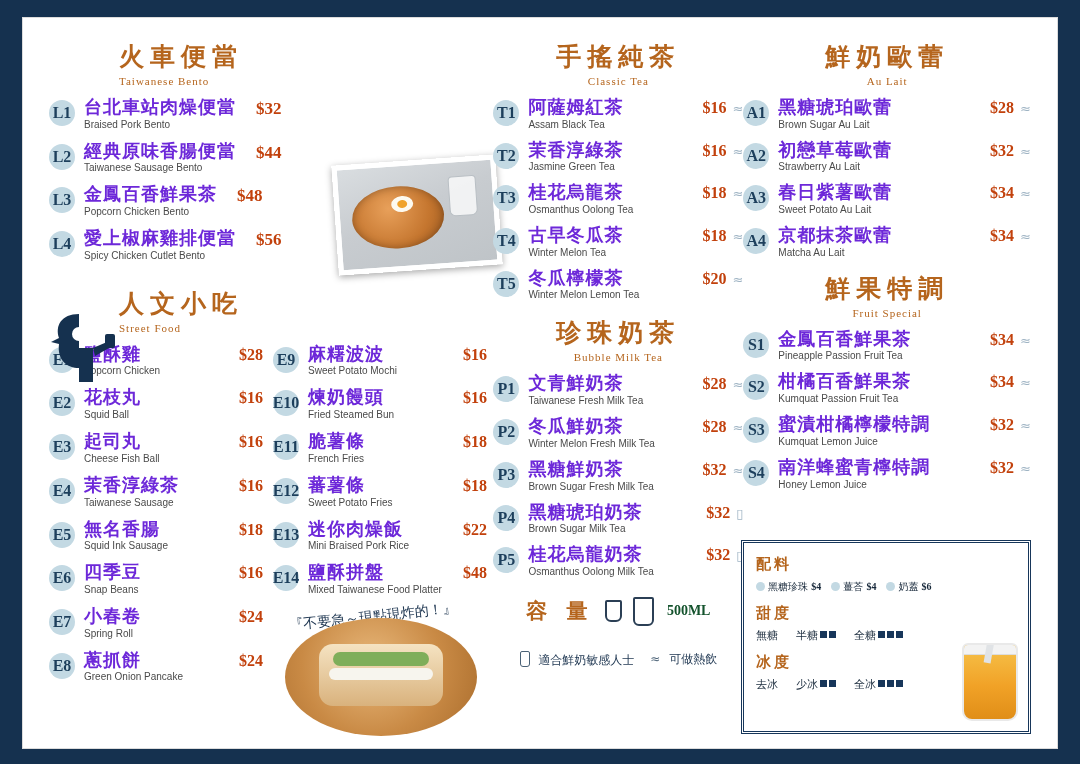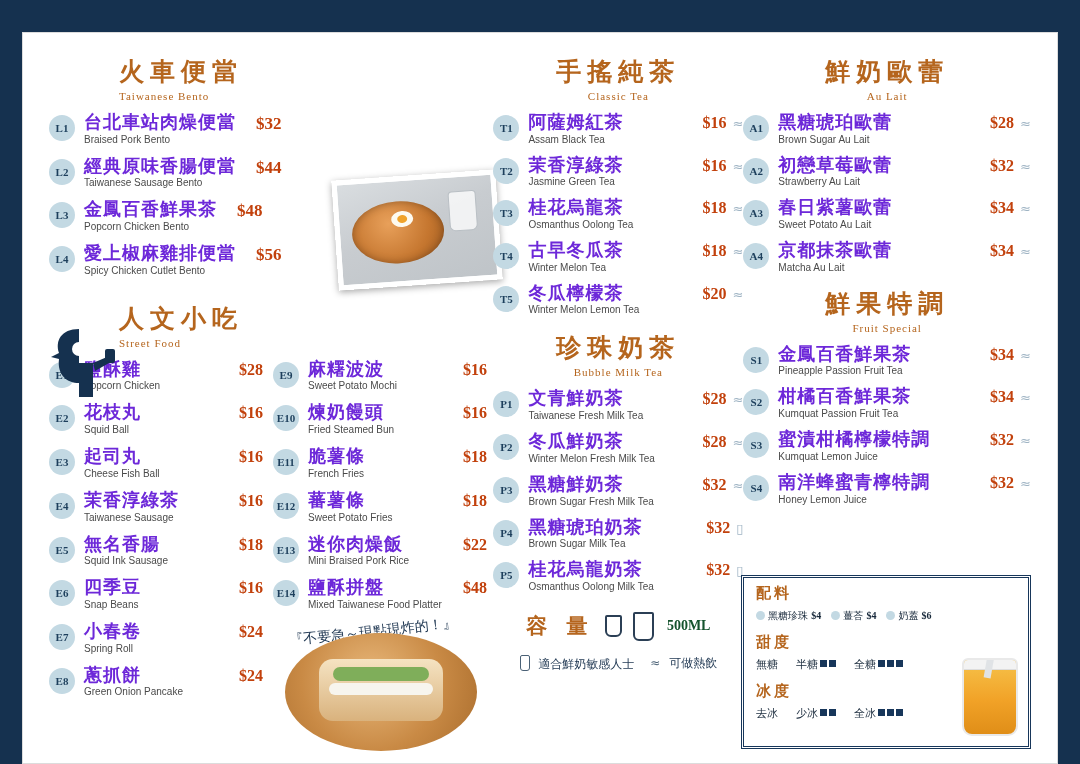--- a/index.html
+++ b/index.html
@@ -4,21 +4,21 @@
 <style>
   * { box-sizing: border-box; margin: 0; padding: 0; }
   body {
     width: 1080px; height: 764px;
     background: #15314f;
     font-family: "Liberation Sans", sans-serif;
     overflow: hidden;
   }
   .menu-frame {
     position: absolute;
-    left: 22px; top: 32px;
+    left: 22px; top: 17px;
     width: 1036px; height: 732px;
     background: #ffffff;
     border: 1px solid #dcdcdc;
   }
   .columns {
     display: flex;
     height: 100%;
     padding: 22px 26px 10px 26px;
   }
   .col { position: relative; }
@@ -46,21 +46,21 @@
     align-items: flex-start;
     margin-bottom: 9px;
   }
   .code {
     flex: 0 0 auto;
     width: 26px; height: 26px;
     border-radius: 50%;
     background: #c3d9e3;
     color: #1d3f5c;
     font-family: "Liberation Serif", serif;
-    font-size: 11px; font-weight: bold;
+    font-size: 16px; font-weight: bold;
     display: flex; align-items: center; justify-content: center;
     margin-top: 3px;
   }
   .names { margin-left: 9px; }
   .zh-name {
     font-family: "DejaVu Sans", sans-serif;
     font-size: 18px; color: #6d28d9; font-weight: bold;
     letter-spacing: 1px; line-height: 1.15;
     white-space: nowrap;
   }
@@ -179,44 +179,44 @@
     margin-left: 7px;
   }
   .cup-s { width: 17px; height: 22px; }
   .cup-l { width: 21px; height: 29px; }
   .ml {
     font-family: "Liberation Serif", serif;
     font-size: 14px; font-weight: bold; color: #14532d;
     margin-left: 8px; vertical-align: middle;
   }
   .vol-notes {
-    margin-top: 14px;
+    margin-top: 25px;
     display: flex; justify-content: center; gap: 16px;
     font-family: "DejaVu Sans", sans-serif;
     font-size: 12px; color: #1d3550;
     align-items: center;
   }
   .mini-bottle {
     display:inline-block; width:10px; height:16px;
     border:1.5px solid #4a6176; border-radius:2px 2px 3px 3px;
     margin-right:5px; vertical-align:-3px;
   }
   .mini-steam {
     display:inline-block; margin-right:5px; color:#4a6176; font-size:12px;
     font-family: "DejaVu Sans", sans-serif;
   }
 
   
   .addon-box {
     position: absolute;
     right: 0px; bottom: 4px;
-    width: 290px; height: 174px;
+    width: 290px; height: 194px;
     border: 3px double #17365a;
     background: #fff;
-    padding: 6px 12px;
+    padding: 12px 12px;
   }
   .addon-head {
     font-family: "DejaVu Sans", sans-serif;
     font-size: 15px; font-weight: bold; color: #b5651d;
     letter-spacing: 3px;
   }
   .addon-row {
     display: flex; gap: 10px; margin-top: 6px; align-items: center;
     font-family: "DejaVu Sans", sans-serif;
     font-size: 10px; color: #17283a;

